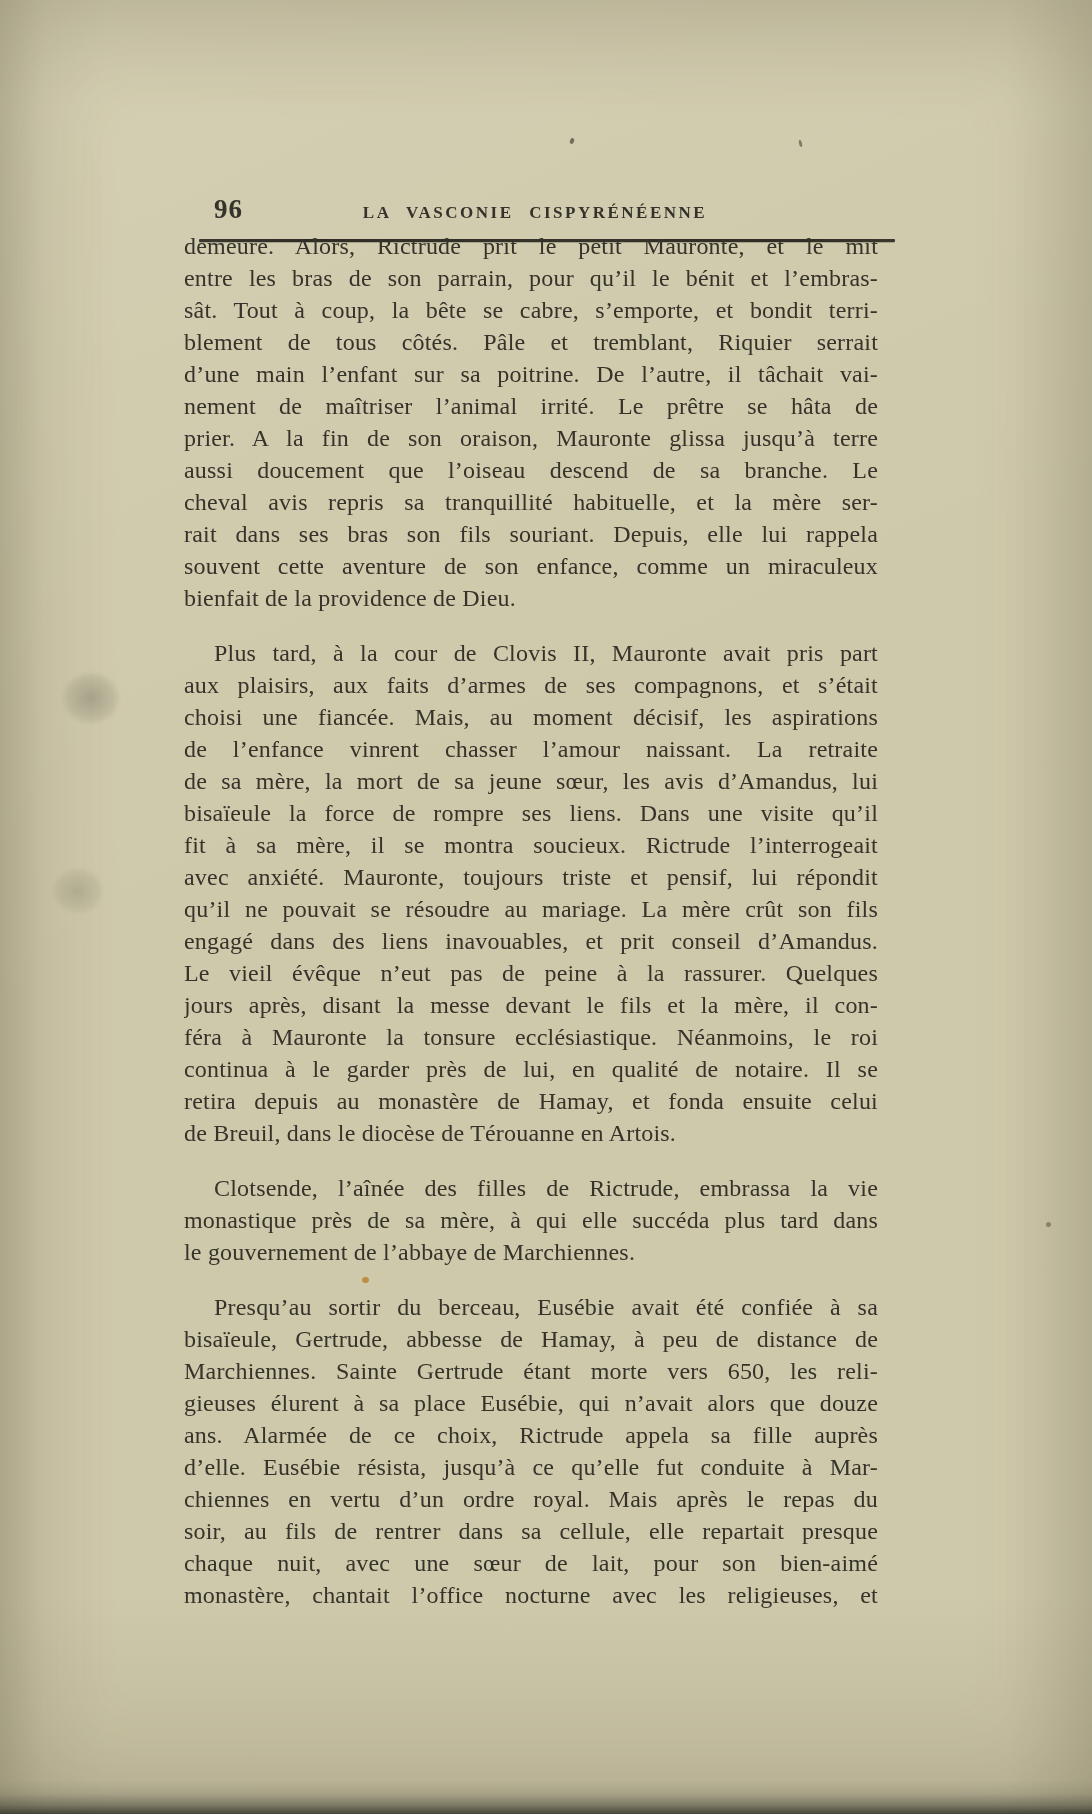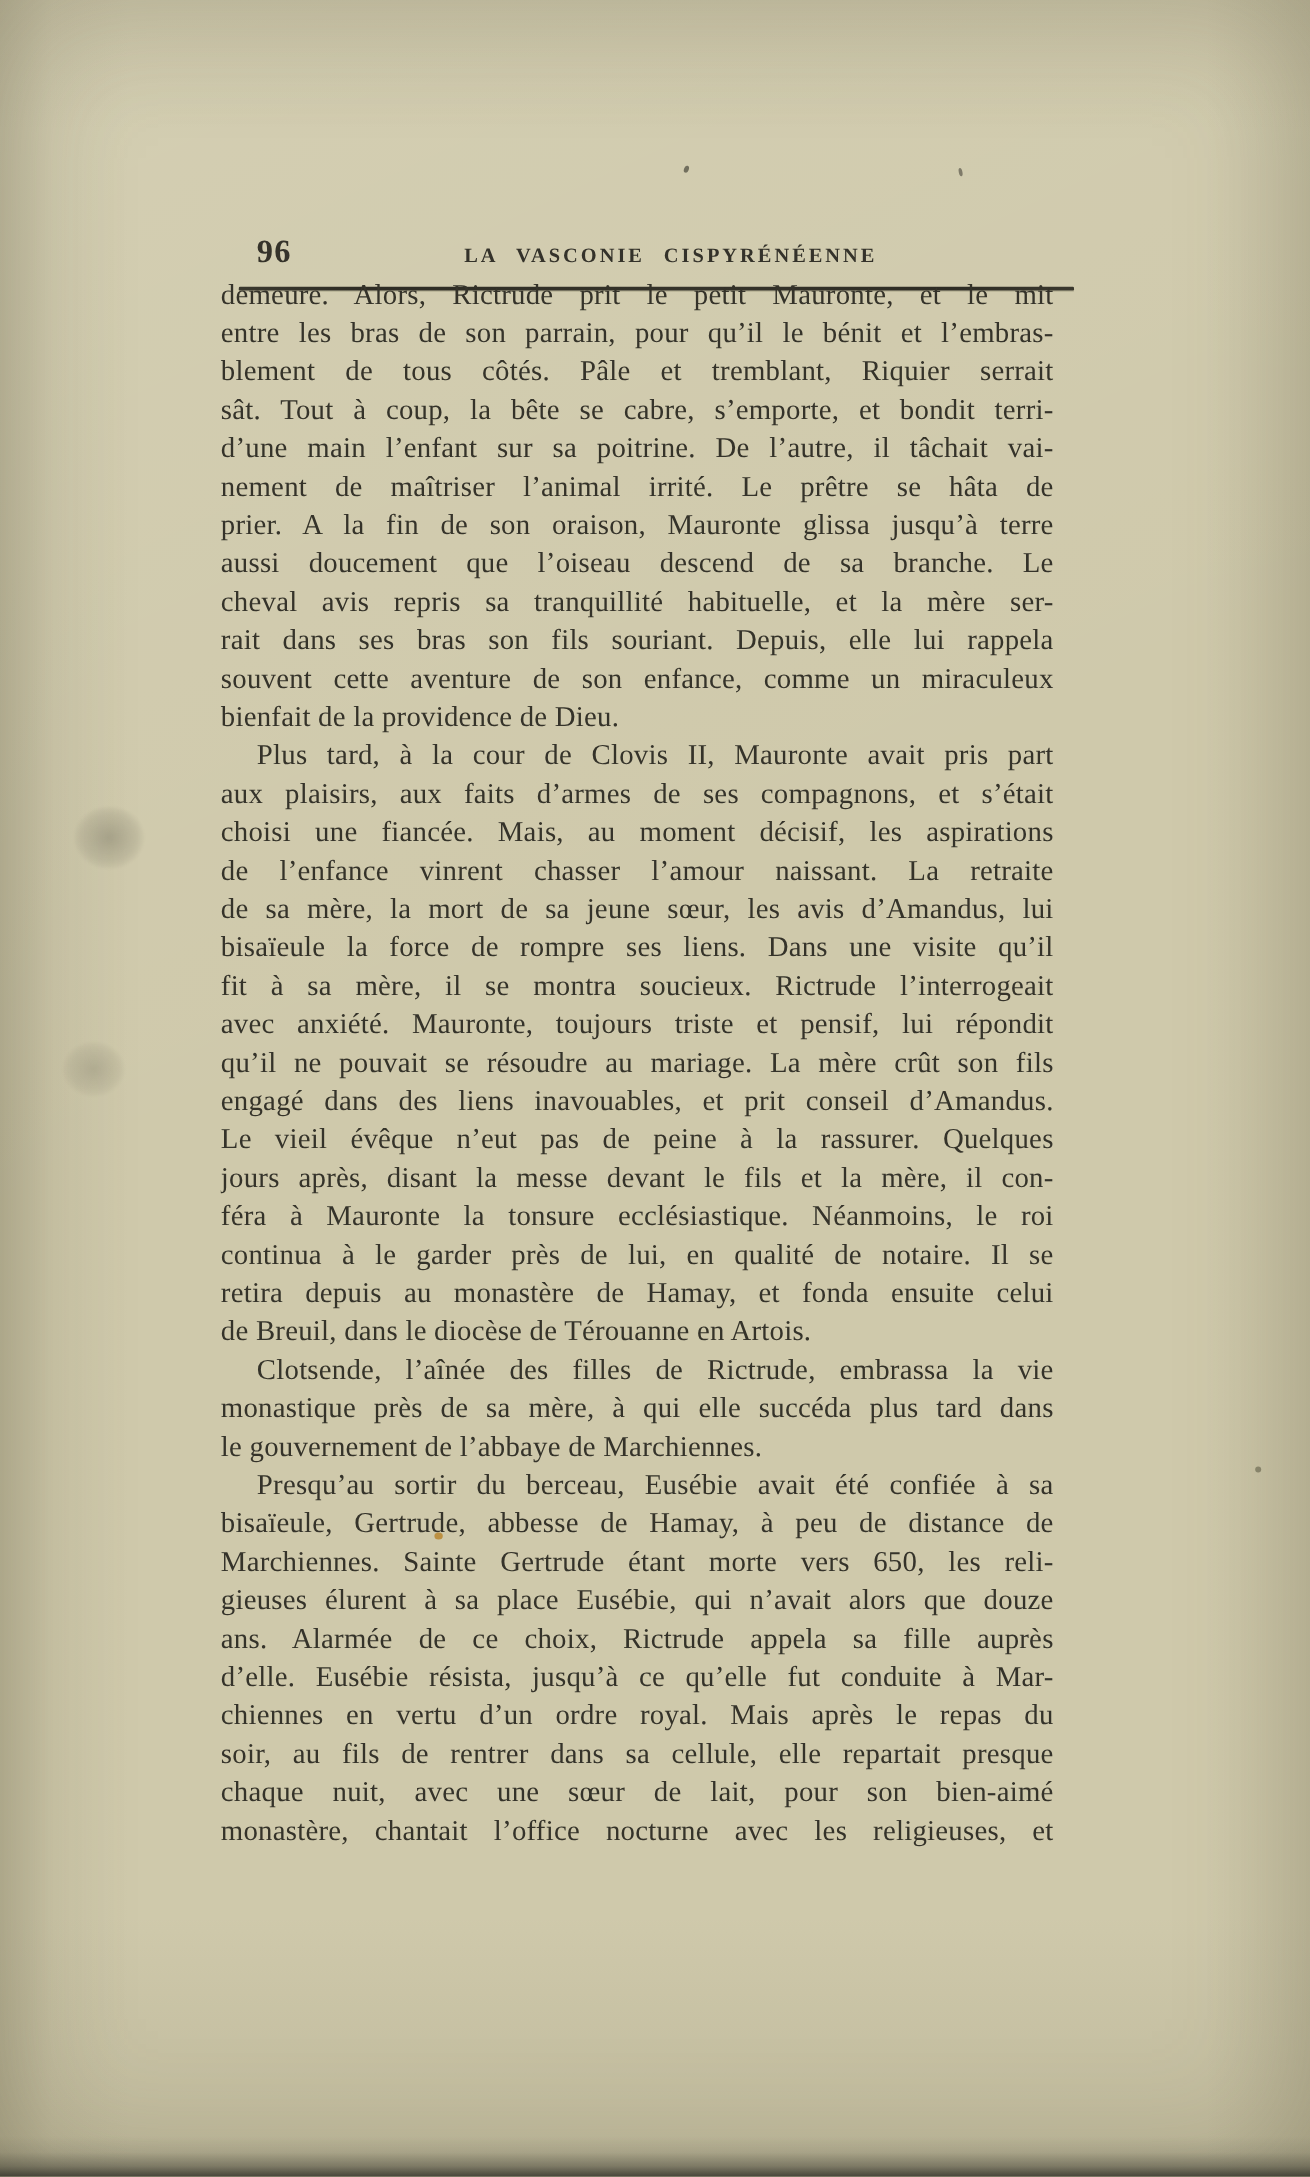--- a/index.html
+++ b/index.html
@@ -14,42 +14,42 @@
     overflow:hidden;
     font-family:"Liberation Serif","DejaVu Serif",serif;
     color:#35332a;
     box-shadow: inset 0 0 110px rgba(110,104,75,0.30);
   }
   .pagenum {
     position:absolute; left:200px; top:194px;
     font-size:27px; font-weight:bold; letter-spacing:1px;margin-left:14px;
   }
   .running-title {
-    position:absolute; left:212px; top:203px; width:694px;
+    position:absolute; left:188px; top:203px; width:694px;
     text-align:center;
     font-size:17px; font-weight:bold;
     letter-spacing:2.5px; word-spacing:9px;
     color:#34322a;
   }
   .rule {
     position:absolute; left:199px; top:239px; width:696px; height:3px;
     background:linear-gradient(to right, #3a382e, #2e2c24 15%, #35332a 55%, #2e2c24 85%, #3a382e);
     border-radius:1px;
     box-shadow:0 1px 0 rgba(90,85,60,0.35);
   }
   .textblock {
     position:absolute; left:184px; top:230px; width:694px;
     font-size:24px; line-height:32px;
   }
   .line {
     height:32px; overflow:hidden;
     text-align:justify; text-align-last:justify;
     letter-spacing:0.2px;
   }
-  .line.indent { padding-left:30px; }
+  .line.indent { padding-left:30px;margin-top:23px; }
   .line.end { text-align-last:left; }
   
   .smudge {
     position:absolute; border-radius:50%;
     background:radial-gradient(ellipse at center, rgba(120,116,98,0.45) 0%, rgba(120,116,98,0.18) 55%, rgba(120,116,98,0) 75%);
     filter:blur(1px);
   }
   .smudge.s1 { left:62px; top:672px; width:58px; height:52px; }
   .smudge.s2 { left:52px; top:868px; width:52px; height:46px; opacity:.7; }
   .speck { position:absolute; border-radius:50%; }
@@ -69,22 +69,22 @@
 
   <div class="pagenum">96</div>
 
   <div class="running-title">LA VASCONIE CISPYRÉNÉENNE</div>
 
   <div class="rule"></div>
 
   <div class="textblock">
       <div class="line">demeure. Alors, Rictrude prit le petit Mauronte, et le mit</div>
       <div class="line">entre les bras de son parrain, pour qu’il le bénit et l’embras-</div>
+      <div class="line">sât. Tout à coup, la bête se cabre, s’emporte, et bondit terri-</div>
       <div class="line">blement de tous côtés. Pâle et tremblant, Riquier serrait</div>
-      <div class="line">sât. Tout à coup, la bête se cabre, s’emporte, et bondit terri-</div>
       <div class="line">d’une main l’enfant sur sa poitrine. De l’autre, il tâchait vai-</div>
       <div class="line">nement de maîtriser l’animal irrité. Le prêtre se hâta de</div>
       <div class="line">prier. A la fin de son oraison, Mauronte glissa jusqu’à terre</div>
       <div class="line">aussi doucement que l’oiseau descend de sa branche. Le</div>
       <div class="line">cheval avis repris sa tranquillité habituelle, et la mère ser-</div>
       <div class="line">rait dans ses bras son fils souriant. Depuis, elle lui rappela</div>
       <div class="line">souvent cette aventure de son enfance, comme un miraculeux</div>
       <div class="line end">bienfait de la providence de Dieu.</div>
       <div class="line indent">Plus tard, à la cour de Clovis II, Mauronte avait pris part</div>
       <div class="line">aux plaisirs, aux faits d’armes de ses compagnons, et s’était</div>

